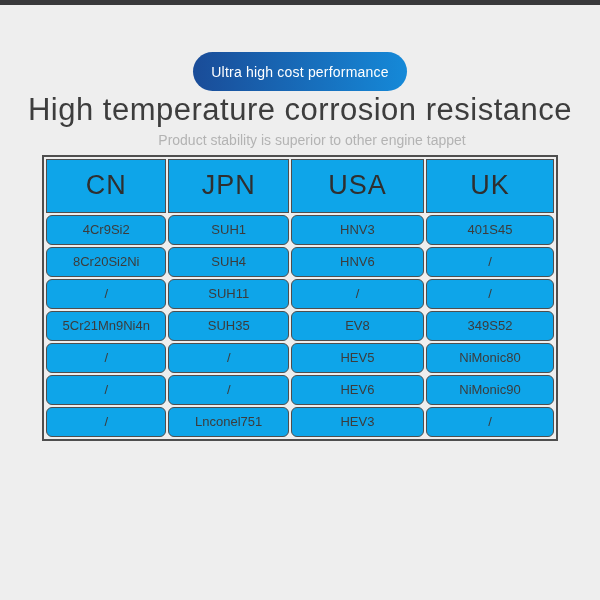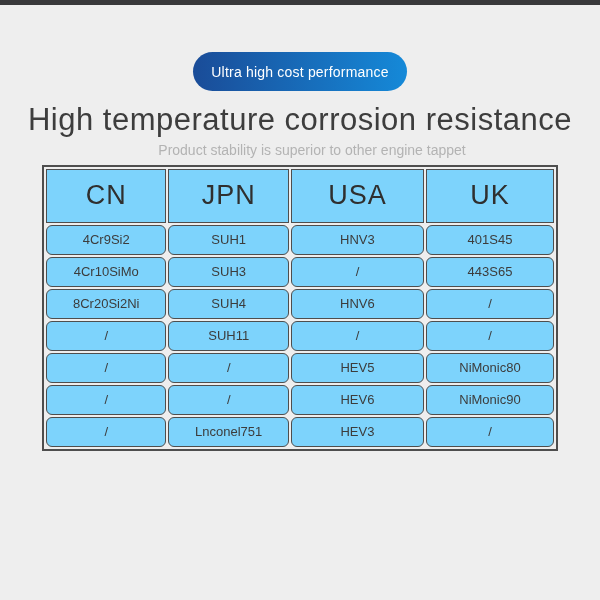--- a/index.html
+++ b/index.html
@@ -27,21 +27,21 @@
     display: flex;
     align-items: center;
     justify-content: center;
   }
   .pill span {
     color: #ffffff;
     font-size: 14px;
     letter-spacing: 0.2px;
   }
   h1.title {
-    margin: 10px 0 0 0;
+    margin: 0 0 0 0;
     text-align: center;
     font-size: 31px;
     font-weight: 400;
     color: #3d3d3d;
     letter-spacing: 0.5px;
     line-height: 1.25;
   }
   .subtitle {
     text-align: center;
     font-size: 14px;
@@ -54,21 +54,21 @@
     width: 516px;
     border-collapse: separate;
     border-spacing: 2px;
     border: 2px solid #4e4e4e;
     table-layout: fixed;
     background: #eeeeee;
   }
   table.equiv th,
   table.equiv td {
     border: 1px solid #4e4e4e;
-    background: #7dd3fc;
+    background: #0ea5e9;
     text-align: center;
     vertical-align: middle;
     overflow: hidden;
     white-space: nowrap;
   }
   table.equiv th {
     height: 50px;
     font-size: 27px;
     font-weight: 400;
     color: #2f2f2f;
@@ -110,36 +110,36 @@
       </tr>
   </thead>
   <tbody>
       <tr>
         <td>4Cr9Si2</td>
         <td>SUH1</td>
         <td>HNV3</td>
         <td>401S45</td>
       </tr>
       <tr>
-        <td>4Cr10SiMo</td>
-        <td>SUH3</td>
-        <td>/</td>
-        <td>443S65</td>
-      </tr>
-      <tr>
         <td>8Cr20Si2Ni</td>
         <td>SUH4</td>
         <td>HNV6</td>
         <td>/</td>
       </tr>
       <tr>
         <td>/</td>
         <td>SUH11</td>
         <td>/</td>
         <td>/</td>
+      </tr>
+      <tr>
+        <td>5Cr21Mn9Ni4n</td>
+        <td>SUH35</td>
+        <td>EV8</td>
+        <td>349S52</td>
       </tr>
       <tr>
         <td>/</td>
         <td>/</td>
         <td>HEV5</td>
         <td>NiMonic80</td>
       </tr>
       <tr>
         <td>/</td>
         <td>/</td>

